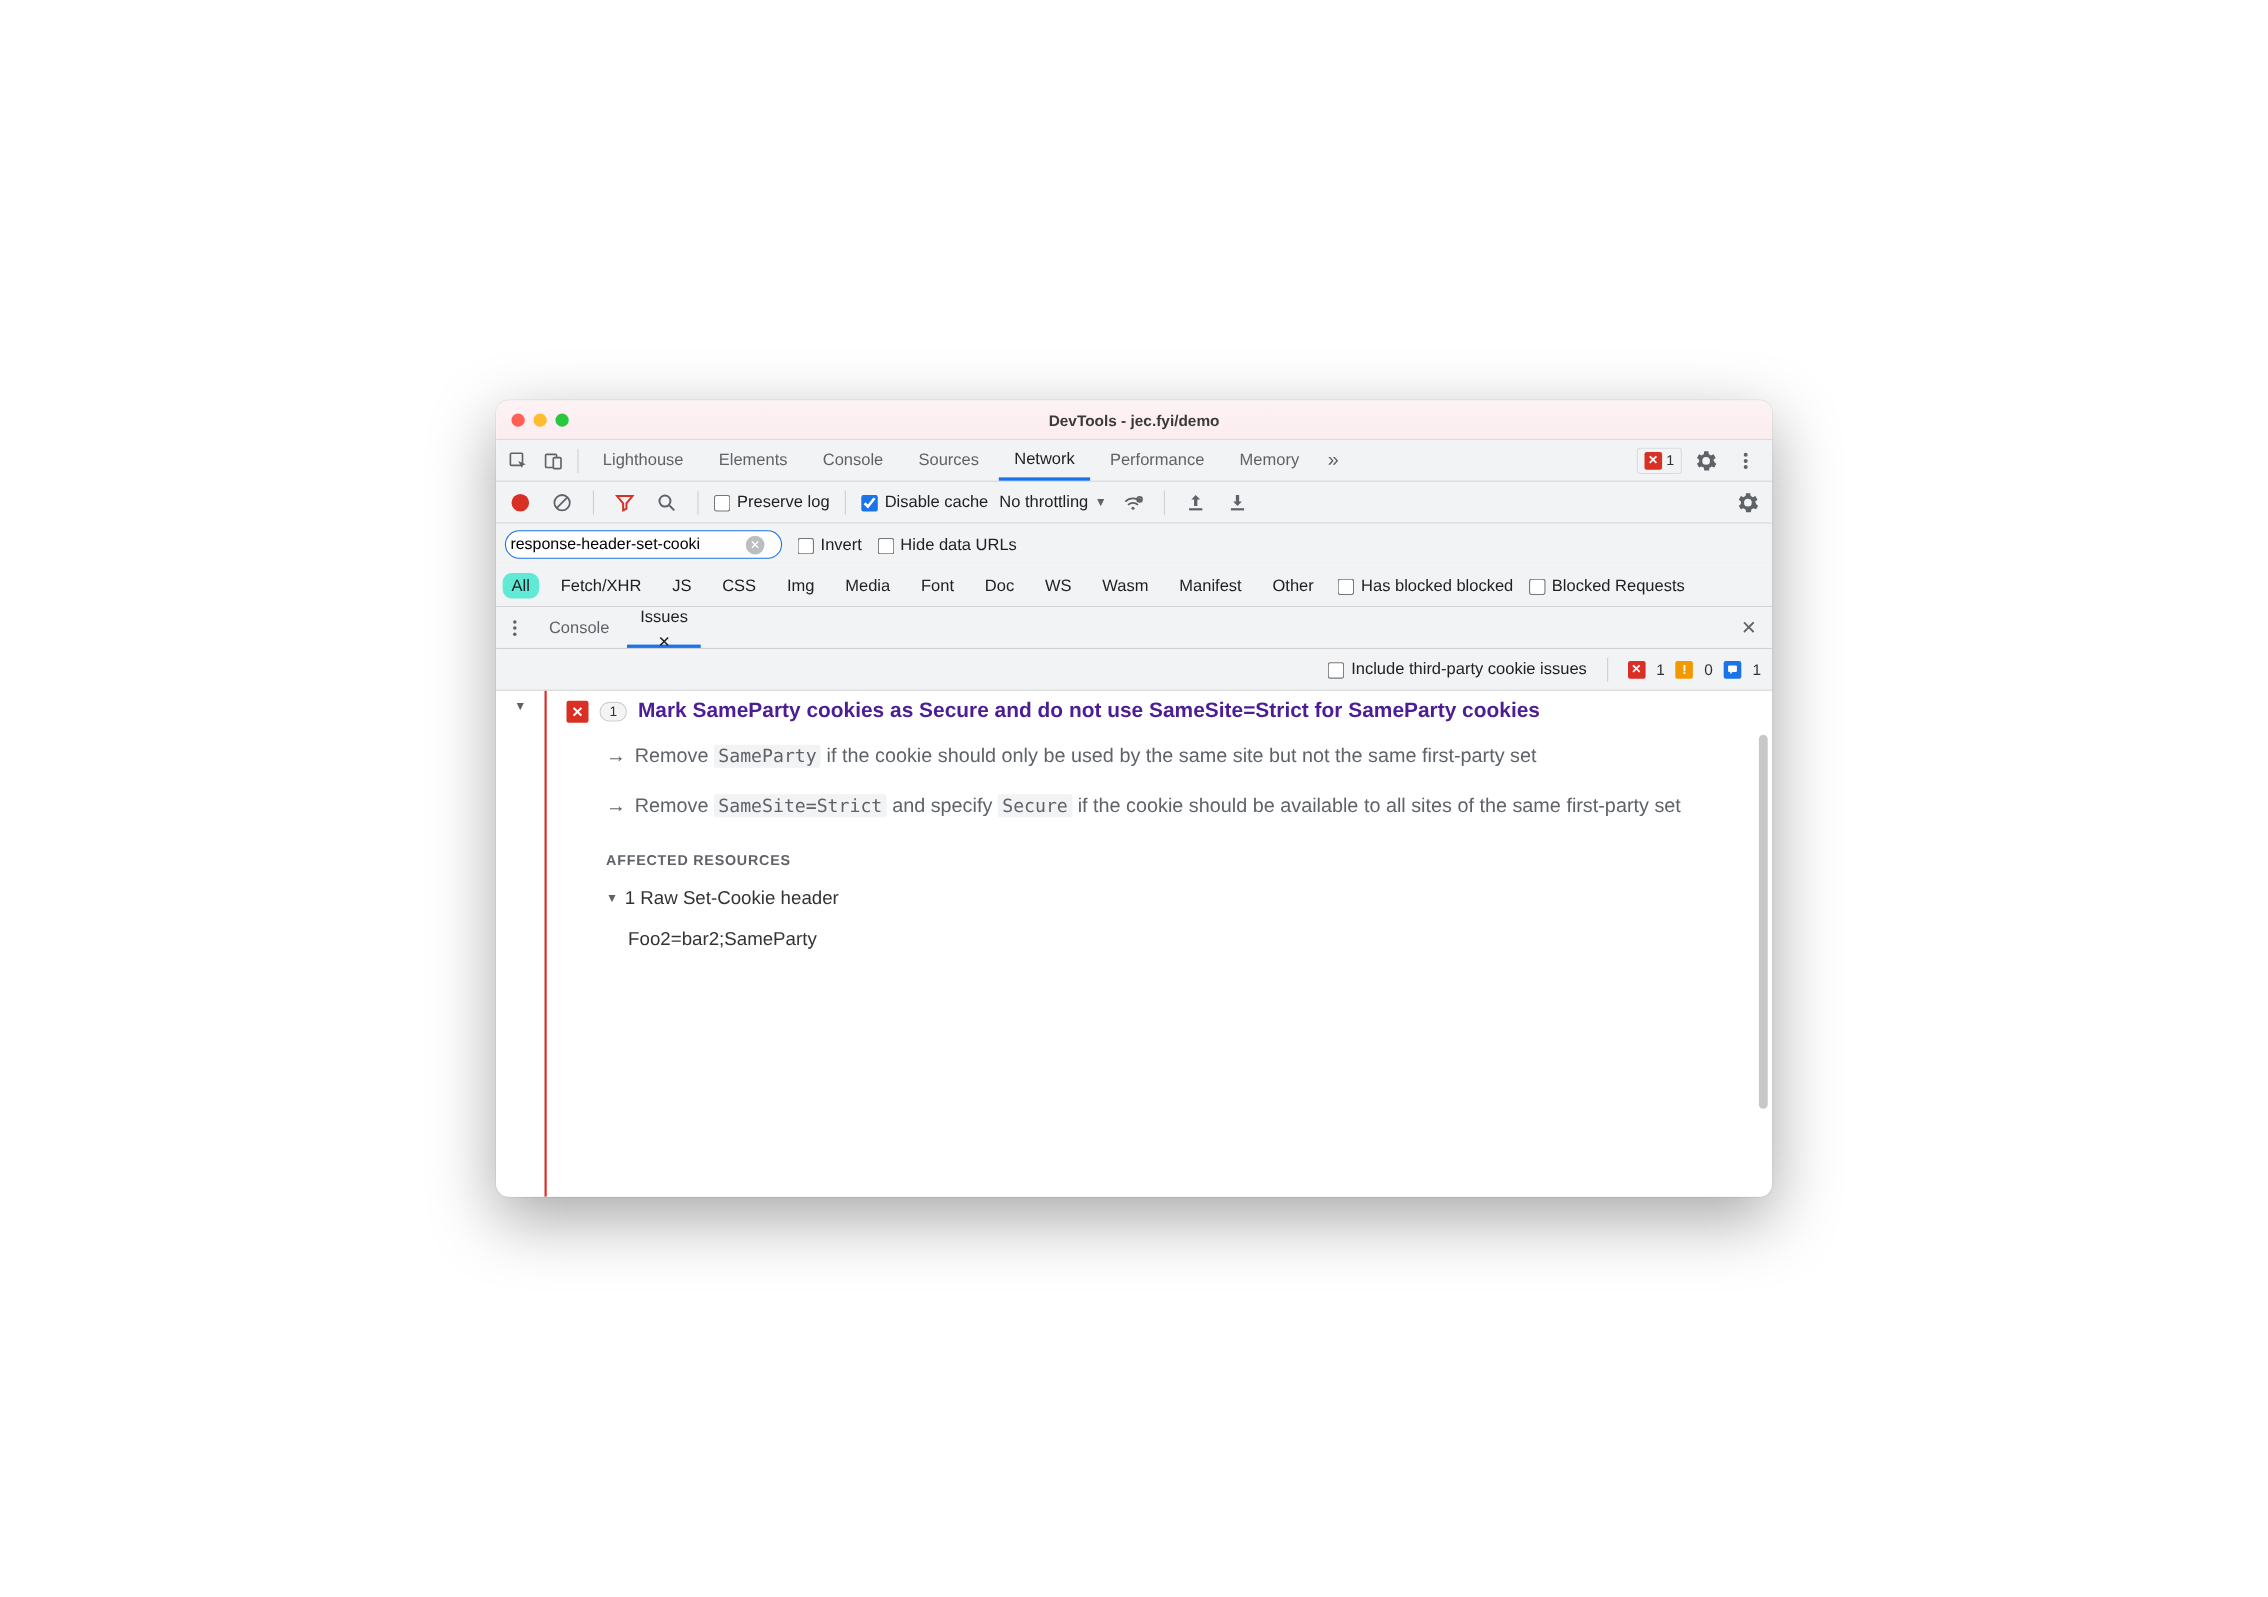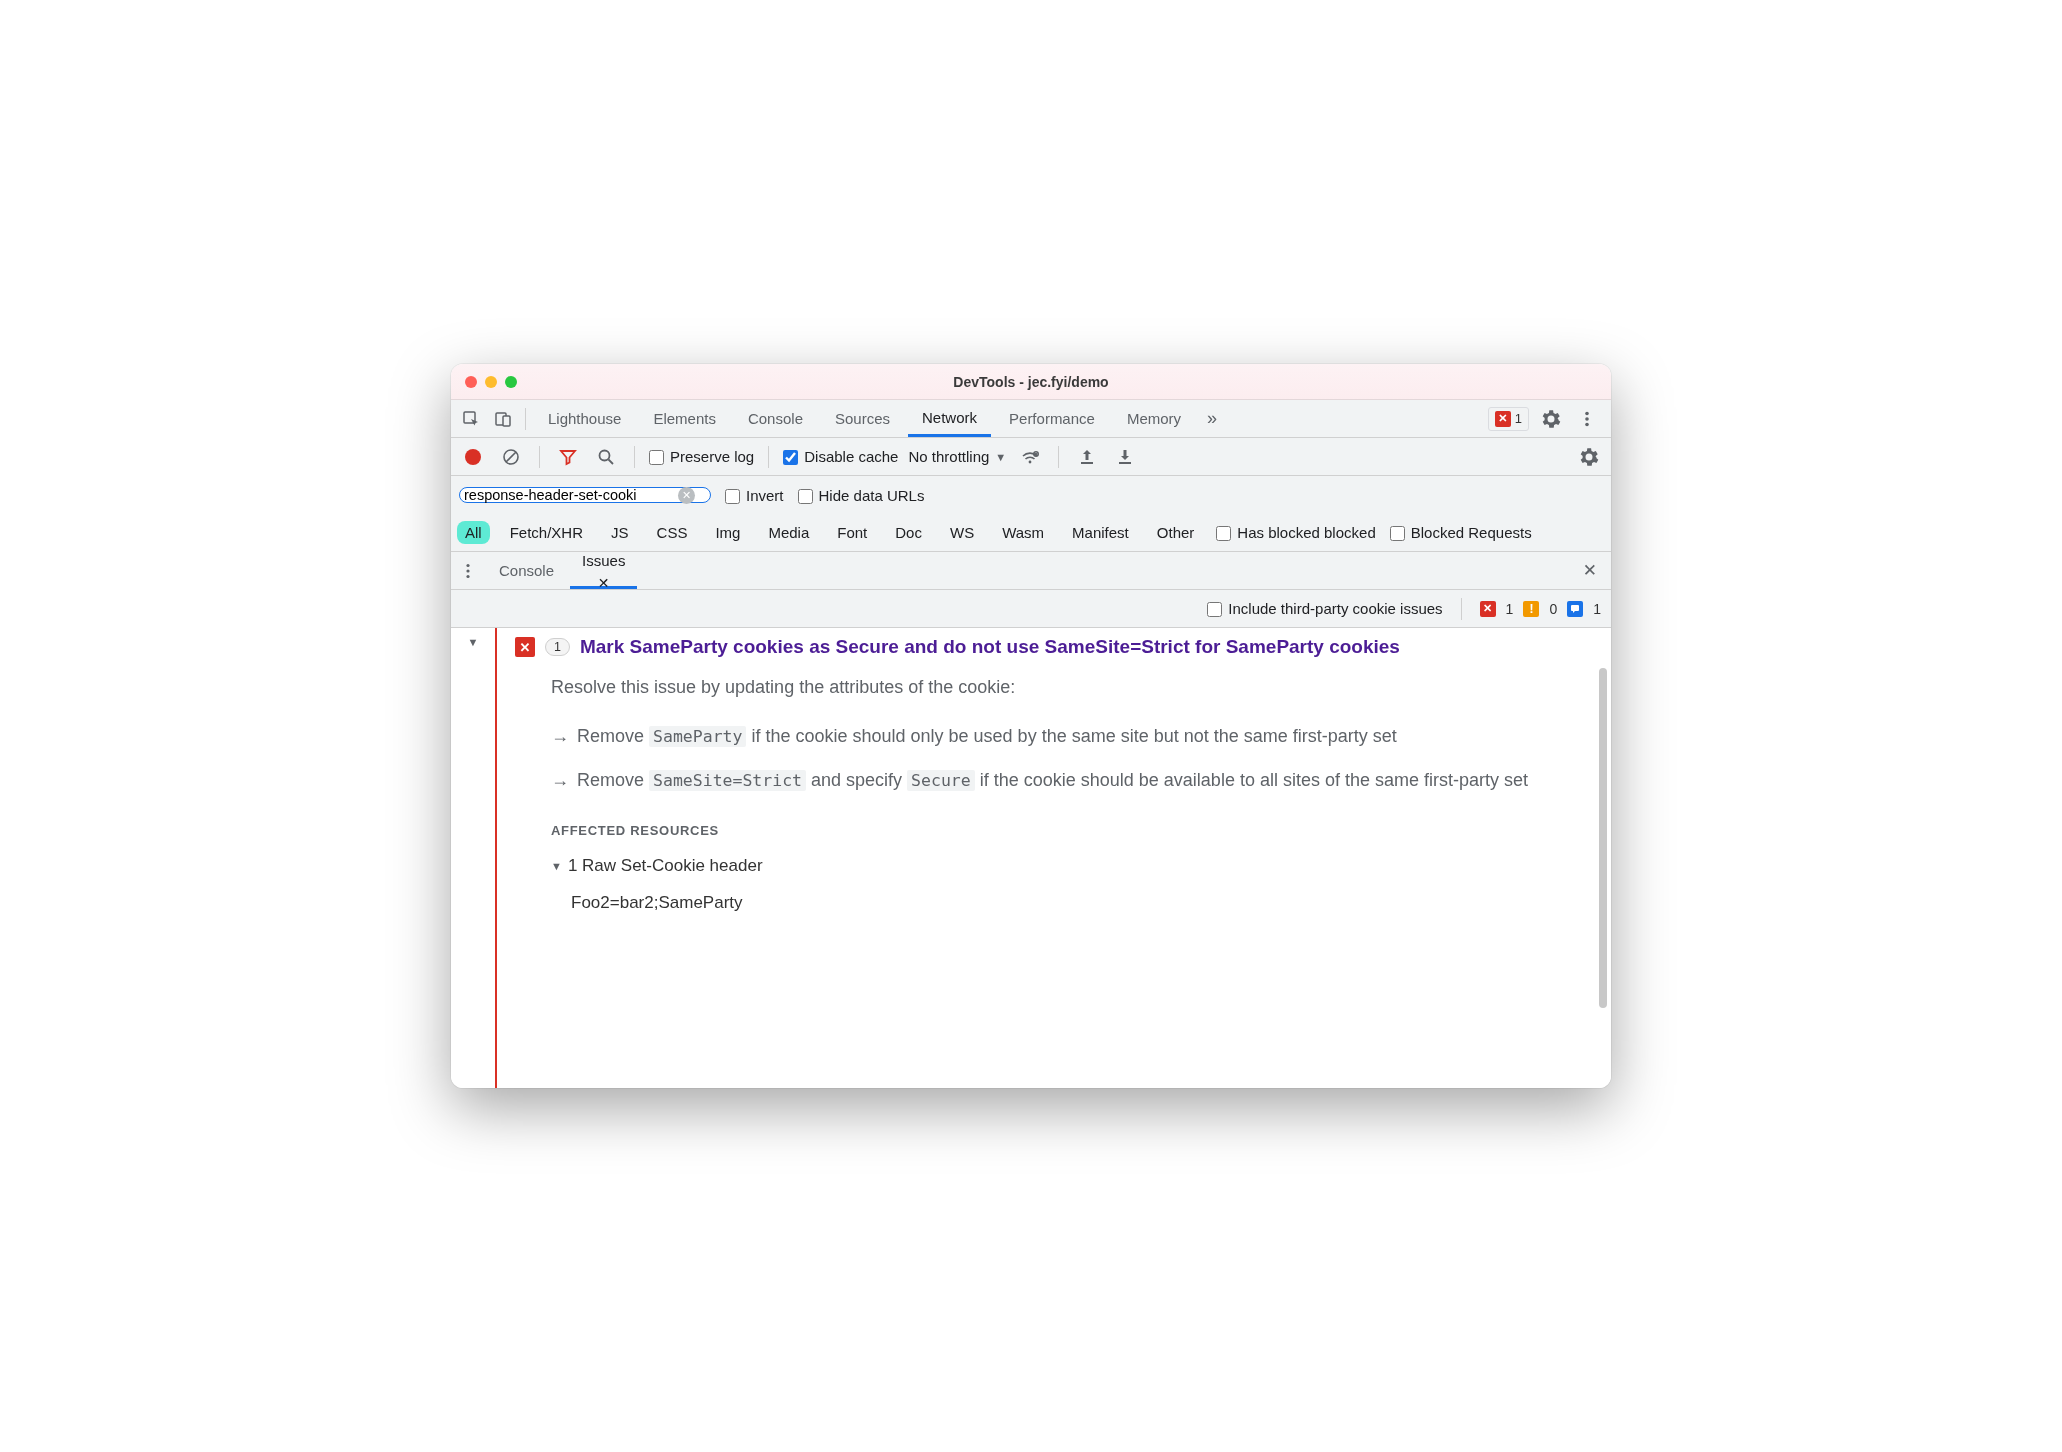--- a/index.html
+++ b/index.html
@@ -76,21 +76,21 @@
 .chk input { width:15px; height:15px; }
 .chk input.blue-check { accent-color:#1a73e8; }
 .throttle { display:flex; align-items:center; gap:6px; font-size:15px; color:#202124; }
 .tri-down { font-size:11px; color:#5f6368; }
 
 .toolbar3 {
   display:flex; align-items:center; height:38px;
   padding:0 8px; gap:14px; background:#f1f3f4;
 }
 .filter-input {
-  border:1px solid #1a73e8; border-radius:13px; height:16px;
+  border:1px solid #1a73e8; border-radius:13px; height:26px;
   background:#fff; display:flex; align-items:center; padding:0 4px; gap:4px;
   min-width:252px;
 }
 .filter-input input {
   border:none; outline:none; font-size:14.5px; width:210px; background:transparent;
 }
 .clear-circ { width:17px; height:17px; border-radius:50%; background:#babec1; color:#fff; display:flex; align-items:center; justify-content:center; font-size:11px; }
 
 .toolbar4 {
   display:flex; align-items:center; height:38px;
@@ -349,21 +349,20 @@
       <span class="tri">▼</span>
     </div>
     <div class="red-line"></div>
     <div class="issue-main">
       <div class="issue-header">
         <span class="badge-red-x" style="width:20px;height:20px;font-size:13px;">✕</span>
         <span class="count-pill">1</span>
         <span class="issue-title">Mark SameParty cookies as Secure and do not use SameSite=Strict for SameParty cookies</span>
       </div>
       <div class="issue-desc">
-        <p>Resolve this issue by updating the attributes of the cookie:</p>
         <div class="arrow-row">
           <span class="arrow-sym">→</span>
           <span><span>Remove </span><span class="code-chip">SameParty</span><span> if the cookie should only be used by the same site but not the same first-party set</span></span>
         </div>
         <div class="arrow-row">
           <span class="arrow-sym">→</span>
           <span><span>Remove </span><span class="code-chip">SameSite=Strict</span><span> and specify </span><span class="code-chip">Secure</span><span> if the cookie should be available to all sites of the same first-party set</span></span>
         </div>
         <div class="aff-heading">AFFECTED RESOURCES</div>
         <div class="aff-row">

